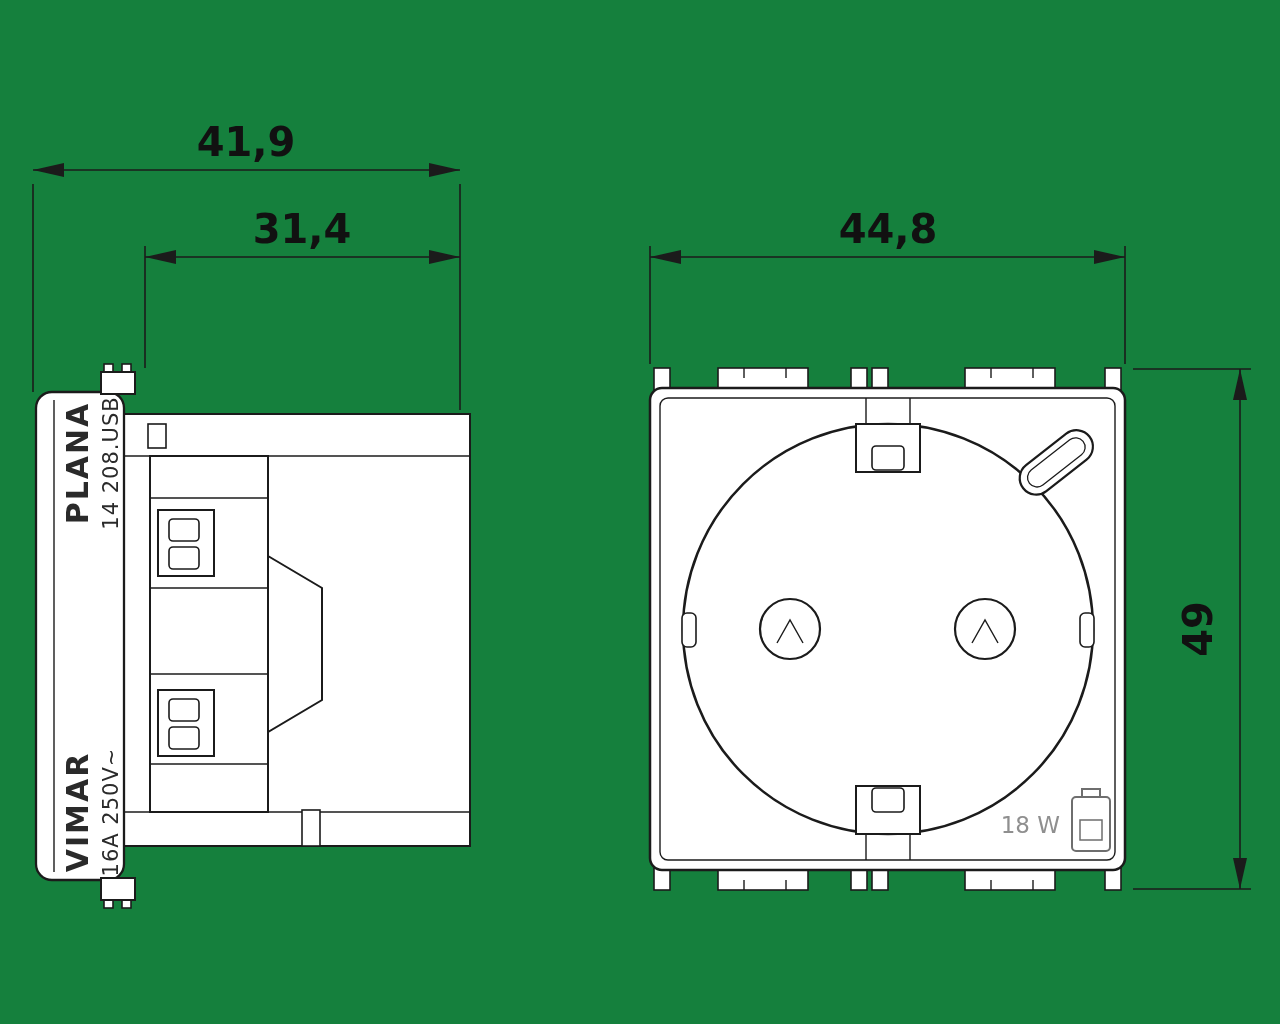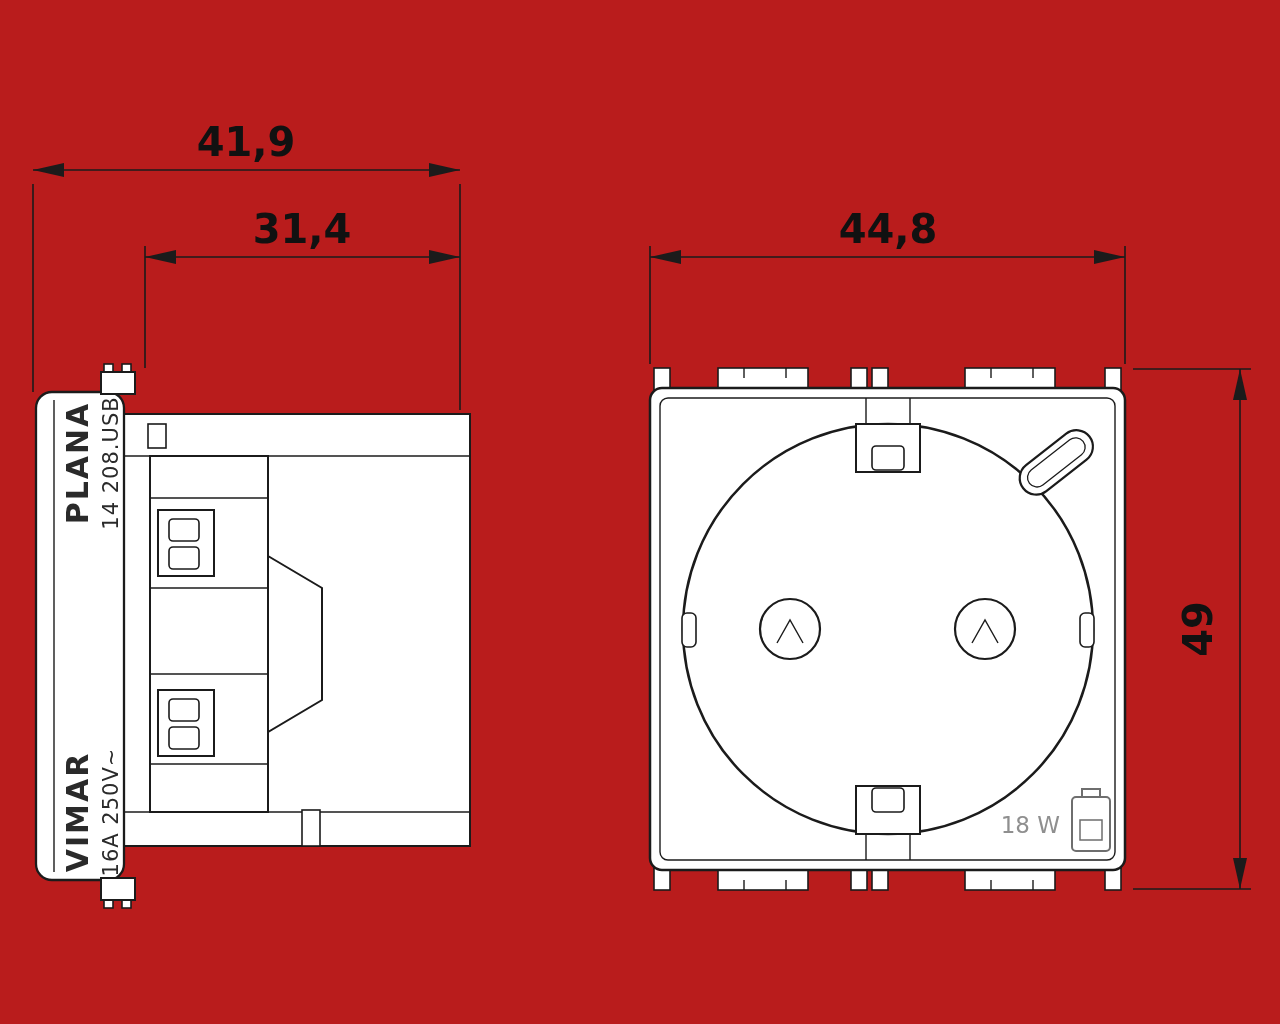--- a/index.html
+++ b/index.html
@@ -1,16 +1,16 @@
 <!DOCTYPE html>
 <html><head>
 <meta charset="utf-8">
 <style>
   html,body{margin:0;padding:0;background:#ffffff;}
-  .canvas{position:relative;width:1280px;height:1024px;background:#b91c1c;overflow:hidden;
+  .canvas{position:relative;width:1280px;height:1024px;background:#15803d;overflow:hidden;
           font-family:"DejaVu Sans","Liberation Sans",sans-serif;}
   svg{display:block;}
   .outline-bold{fill:none;stroke:#1b1b1b;stroke-width:2.5;}
   .outline-thin{fill:none;stroke:#1b1b1b;stroke-width:1.4;}
   .white{fill:#ffffff;stroke:#1b1b1b;stroke-width:2;}
   .white-thin{fill:#ffffff;stroke:#1b1b1b;stroke-width:1.6;}
   .dimline{fill:none;stroke:#1b1b1b;stroke-width:1.6;}
   .arrow{fill:#1b1b1b;stroke:none;}
   .dimtext{font-family:"DejaVu Sans","Liberation Sans",sans-serif;font-size:40px;font-weight:700;fill:#111111;}
   .brandtext{font-family:"DejaVu Sans","Liberation Sans",sans-serif;font-size:30px;font-weight:700;fill:#2a2a2a;letter-spacing:2px;}

